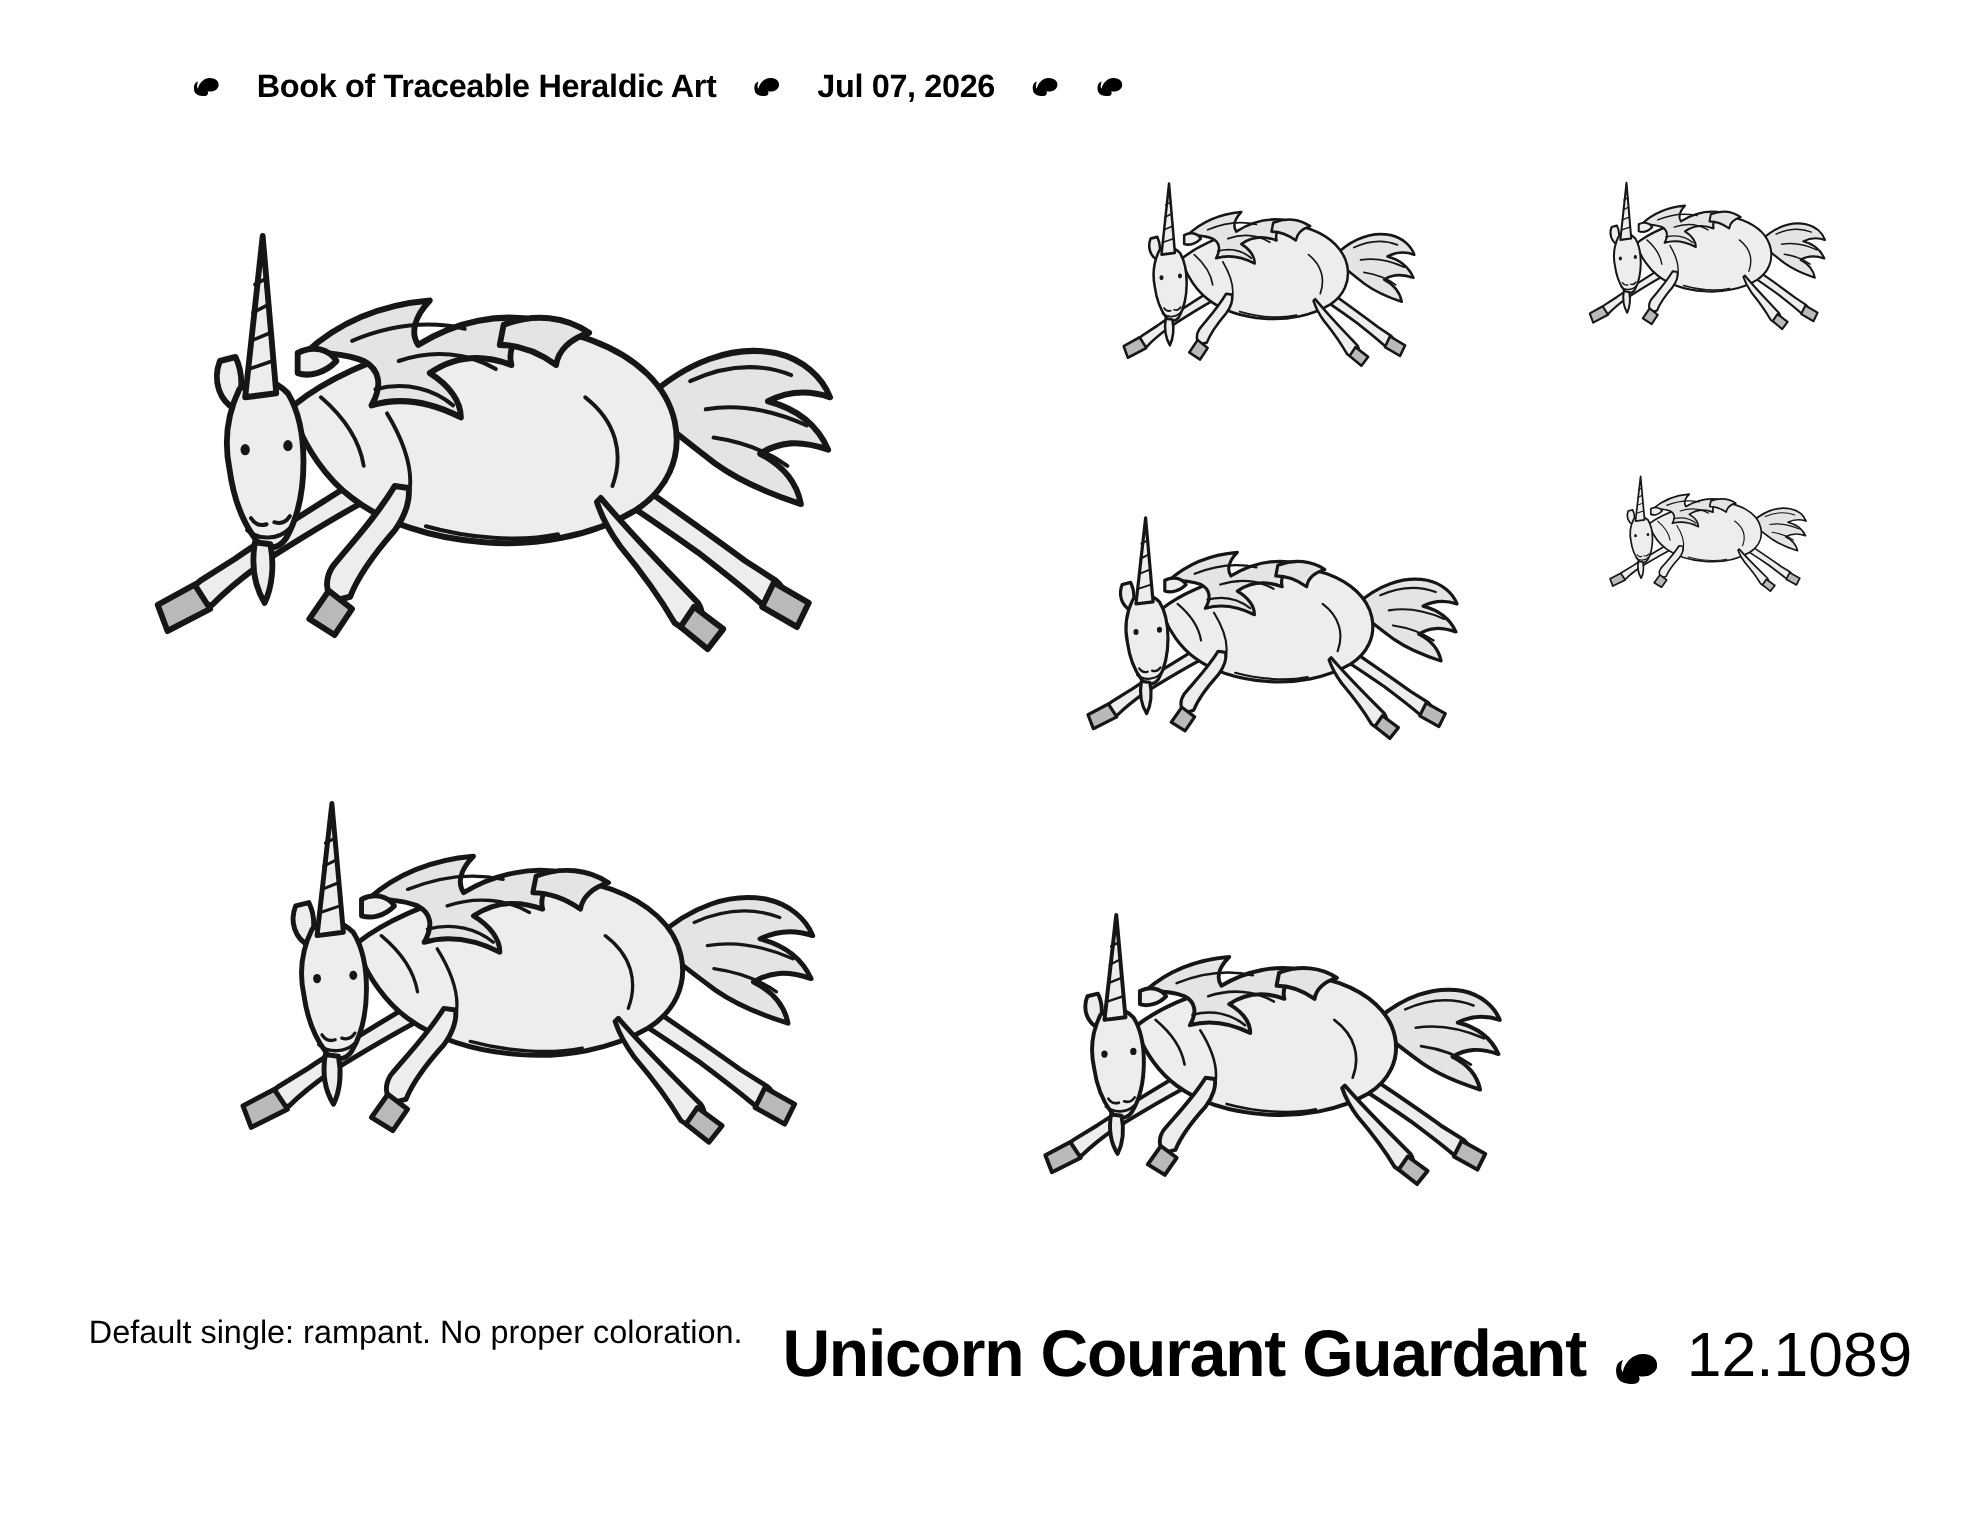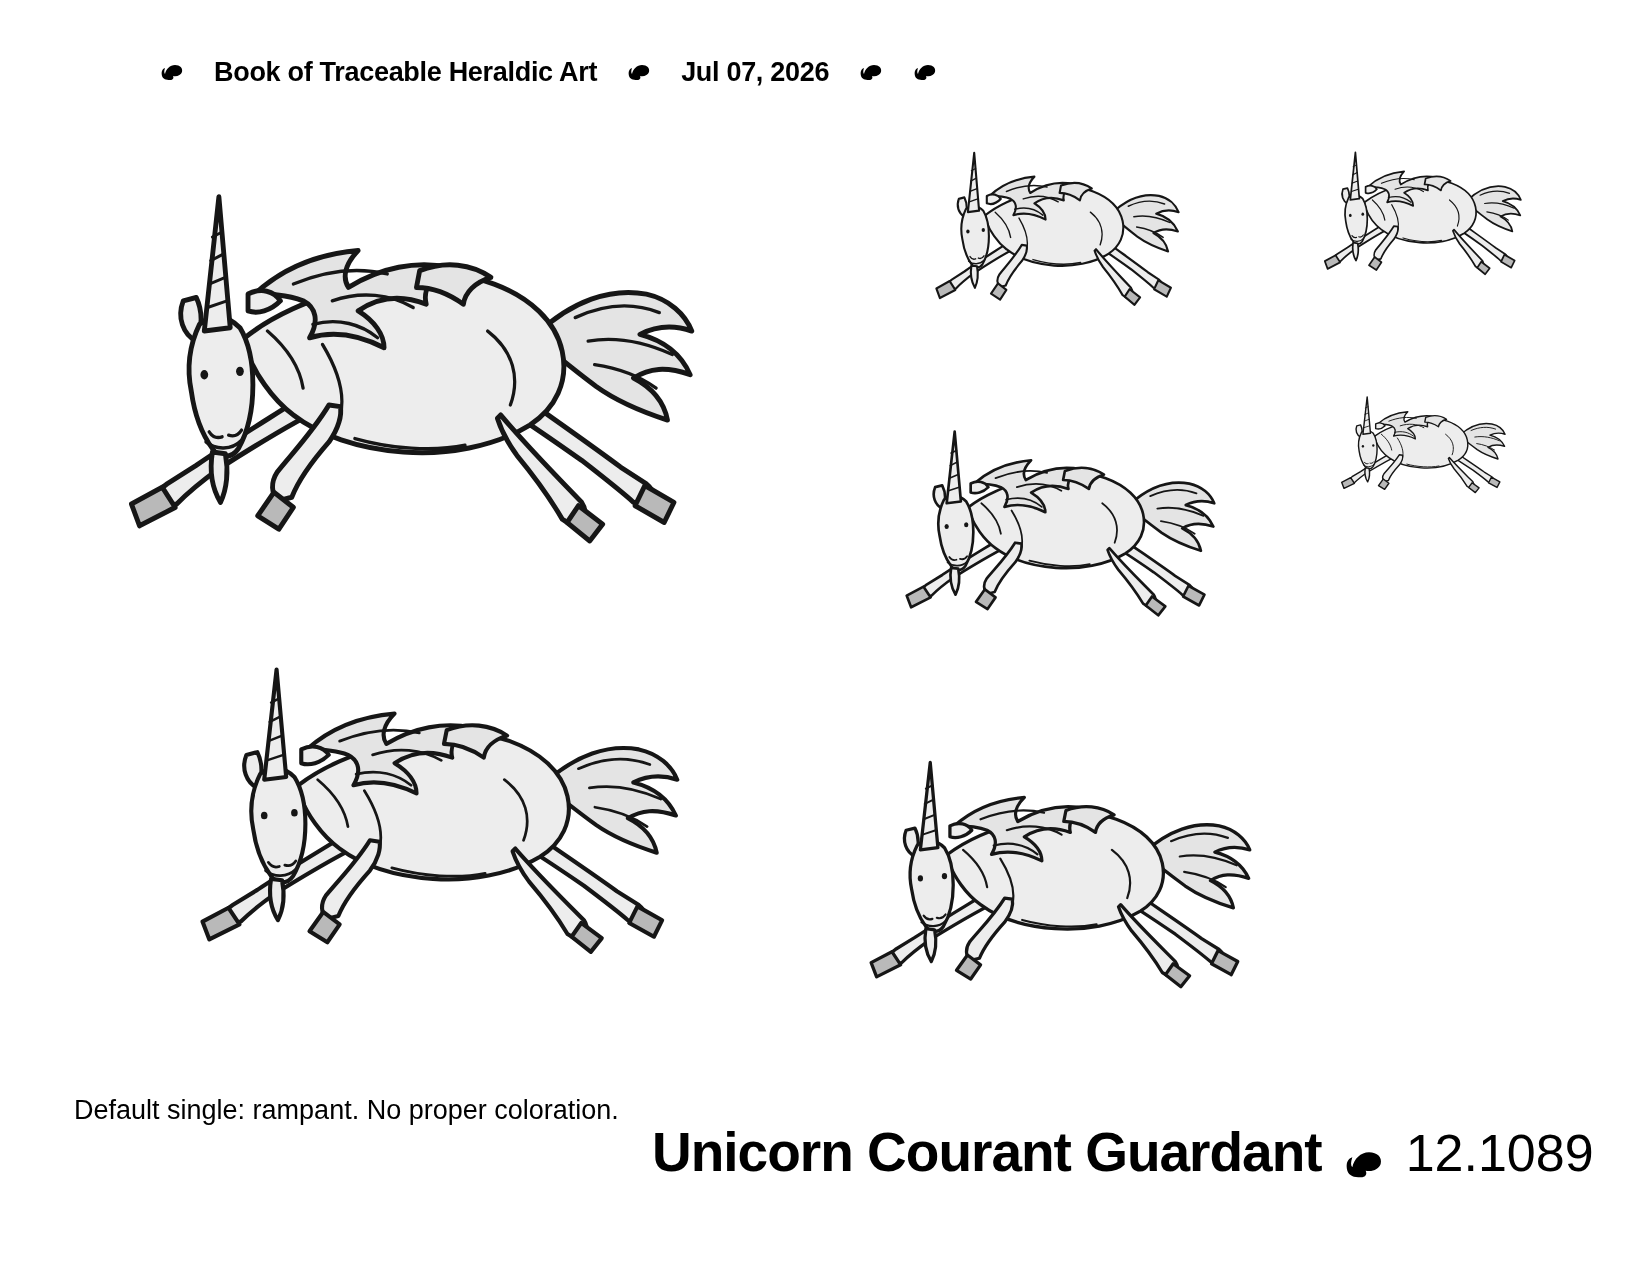--- a/index.html
+++ b/index.html
@@ -33,21 +33,21 @@
   
   #figures{position:absolute;left:0;top:0;width:100%;height:100%;}
   #figures svg{position:absolute;display:block;}
   
   .desc{
     position:absolute;left:74px;top:1090px;
     font-size:27px;line-height:41px;
   }
   
   .titlerow{
-    position:absolute;left:652px;top:1120px;width:950px;
+    position:absolute;left:652px;top:1096px;width:950px;
     display:flex;align-items:baseline;gap:22px;white-space:nowrap;
   }
   .titlerow .big-title{
     font-size:55px;font-weight:600;letter-spacing:-1px;
   }
   .titlerow .ref-number{
     font-size:52px;font-weight:400;letter-spacing:0px;
   }
   .titlerow .fleuron.big{align-self:center;margin-top:18px;}
   .hidden-defs{position:absolute;width:0;height:0;overflow:hidden;}

